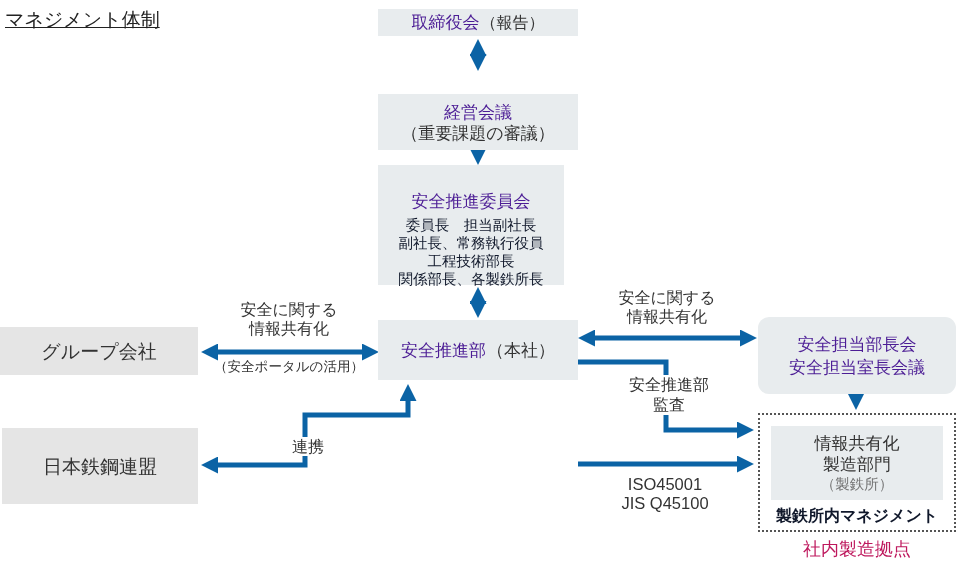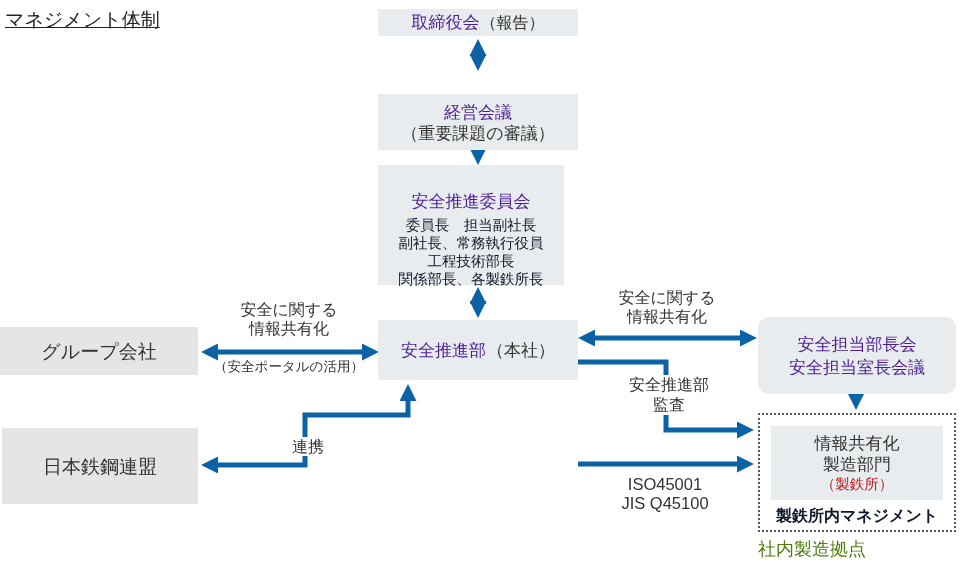--- a/index.html
+++ b/index.html
@@ -18,25 +18,25 @@
   .members div{font-size:14.5px;line-height:18px;color:#0f172a;white-space:nowrap;}
   .lbl{position:absolute;text-align:center;color:#333;z-index:3;}
   .lbl.two{font-size:16px;line-height:19px;}
   .lbl.small{font-size:13.5px;line-height:17px;}
   .lbl.onLine{background:#ffffff;padding:0 3px;}
   .dotted{position:absolute;left:758px;top:413px;width:198px;height:119px;
           border:2px dotted #555;box-sizing:border-box;z-index:2;}
   .plantbox{position:absolute;left:11px;top:11px;width:172px;height:74px;background:#e8ecee;
             display:flex;flex-direction:column;align-items:center;justify-content:center;}
   .plantbox .l1{font-size:17px;line-height:21px;color:#333;}
-  .plantbox .l3{font-size:14.5px;line-height:18px;color:#b91c1c;}
+  .plantbox .l3{font-size:14.5px;line-height:18px;color:#737373;}
   .plantfooter{position:absolute;left:0;bottom:3px;width:100%;text-align:center;
                font-size:16px;color:#0f172a;font-weight:bold;}
-  .caption{position:absolute;left:758px;top:537px;width:198px;text-align:left;
-           font-size:18px;color:#4d7c0f;z-index:2;}
+  .caption{position:absolute;left:758px;top:537px;width:198px;text-align:center;
+           font-size:18px;color:#be185d;z-index:2;}
   .pagetitle{position:absolute;left:5px;top:7px;font-size:19px;color:#222;z-index:2;text-decoration:underline;}
 </style>
 </head>
 <body>
 
 <div class="stage">
 
   <svg class="overlay" width="960" height="566" viewBox="0 0 960 566">
     <defs>
       <marker id="arr" viewBox="0 0 10 10" refX="6.5" refY="5" markerWidth="3.4" markerHeight="3.4" orient="auto-start-reverse" markerUnits="strokeWidth">

